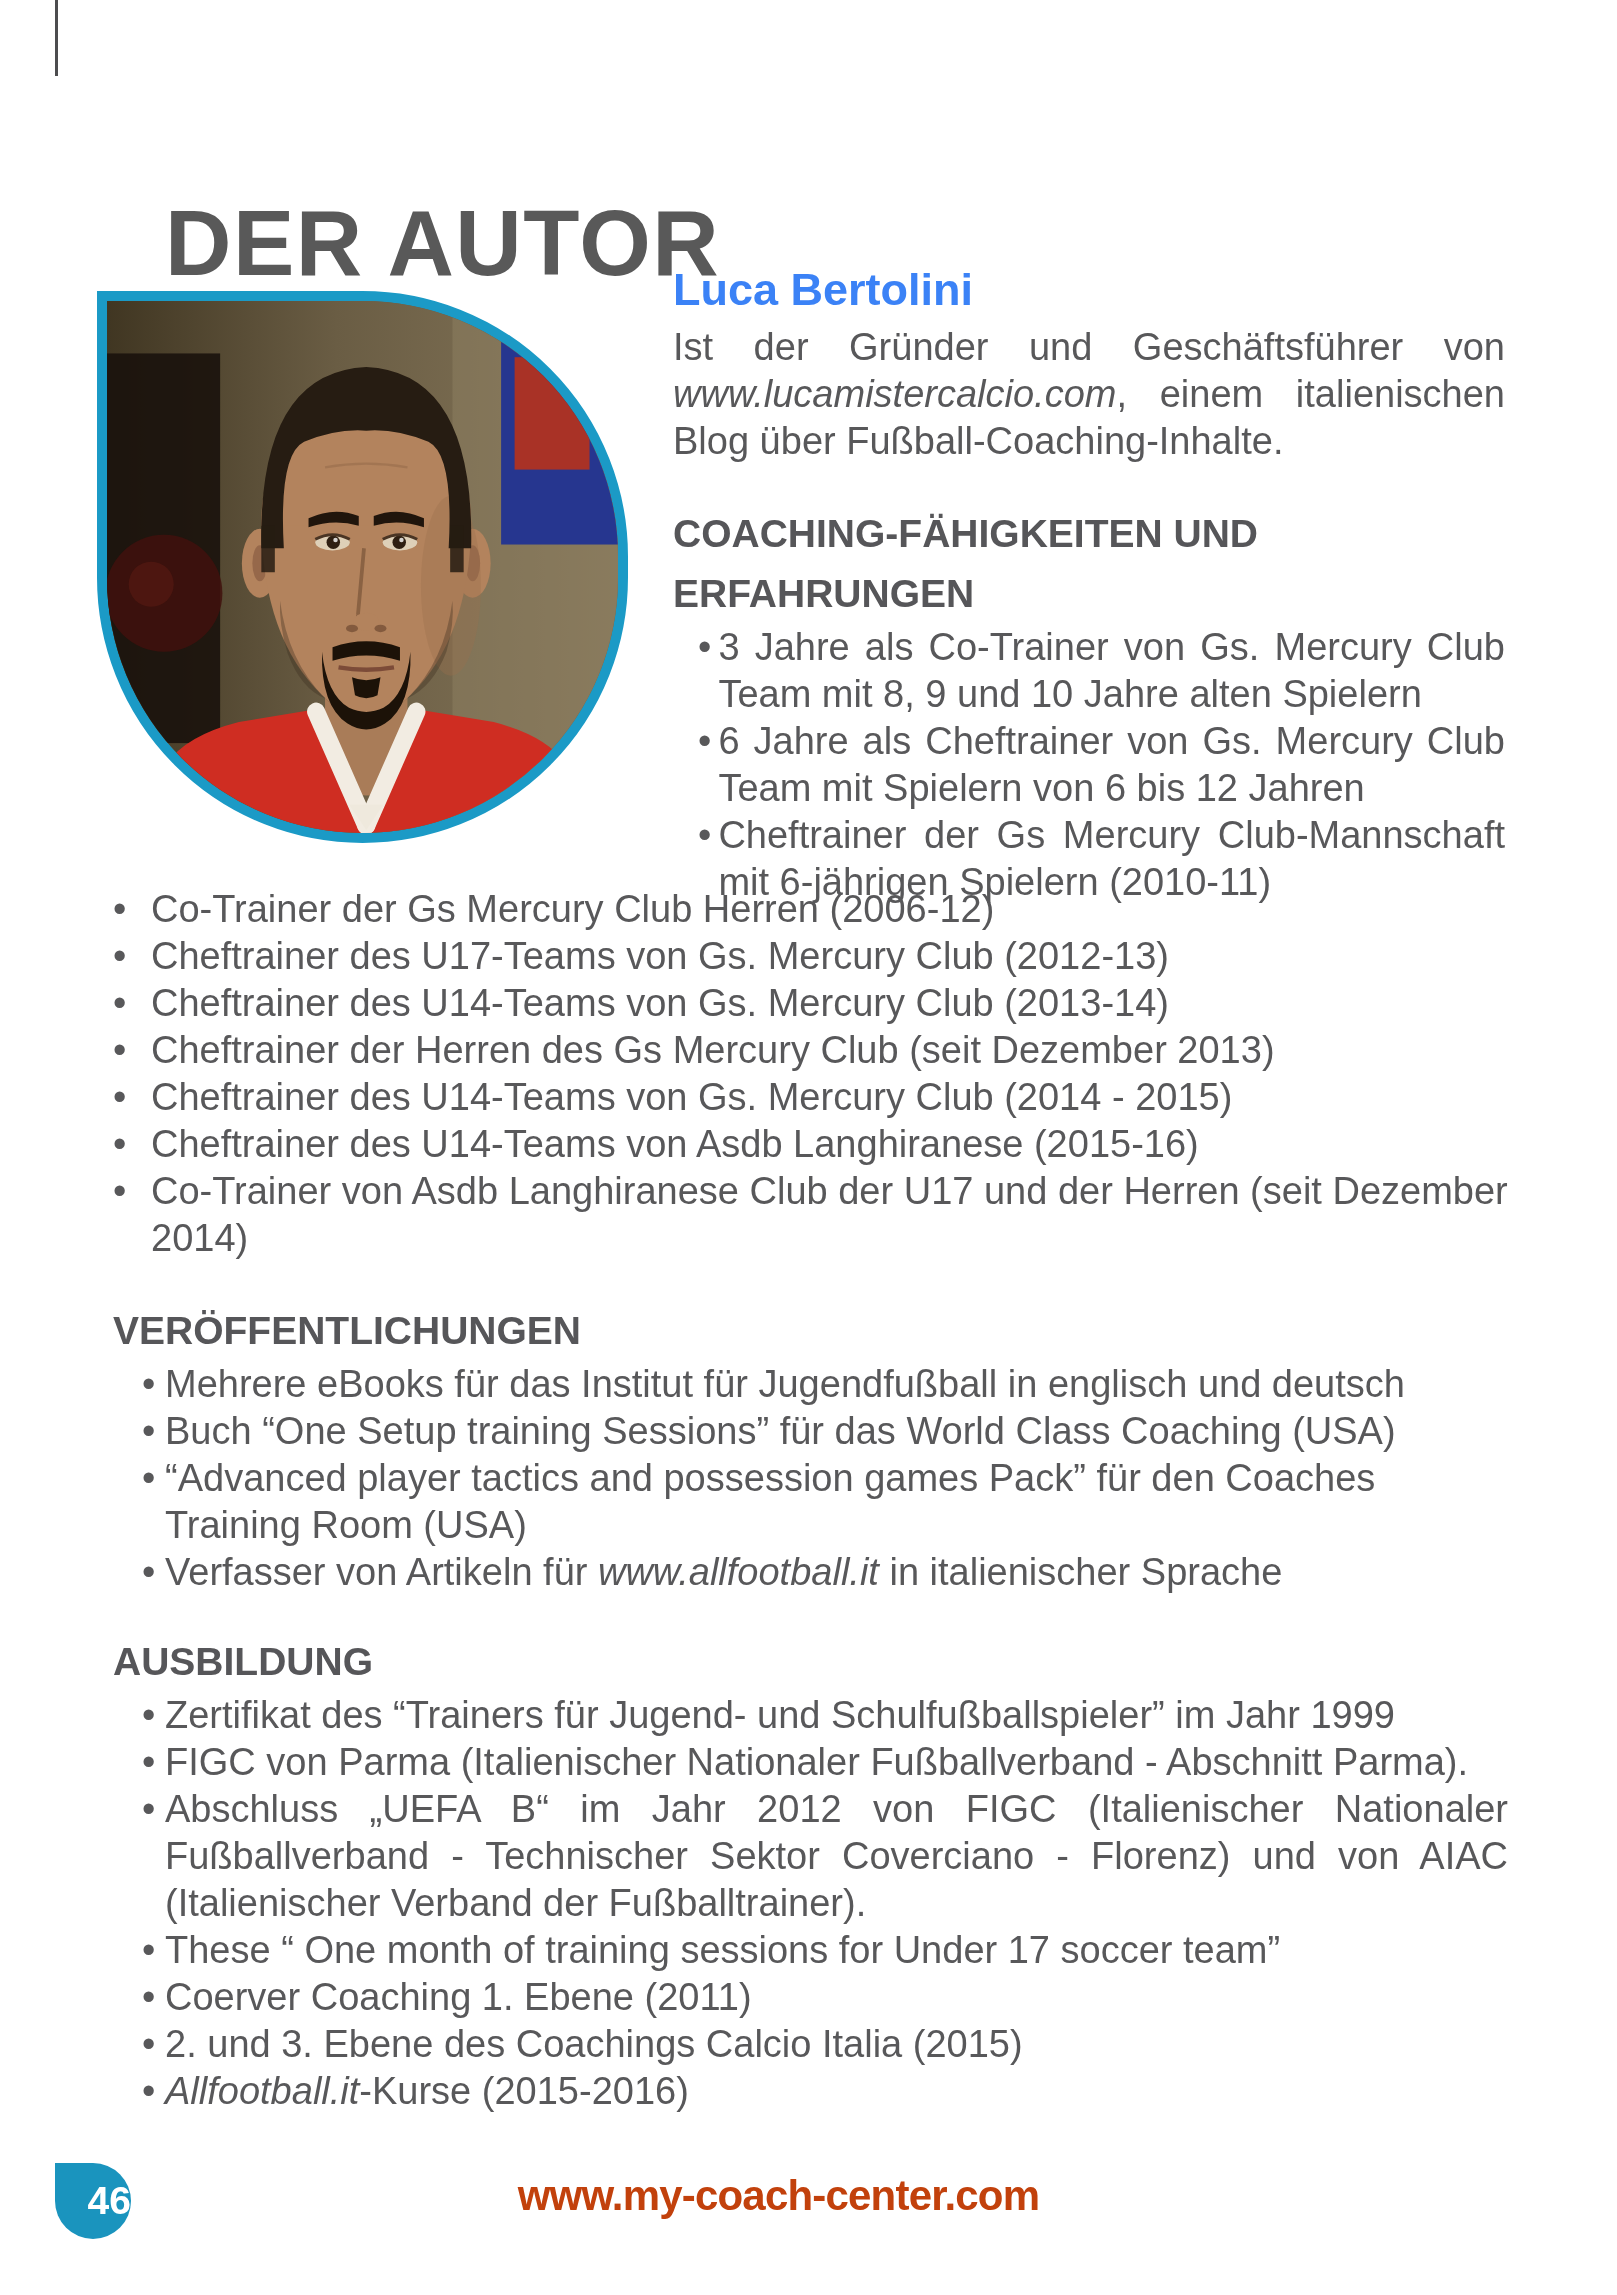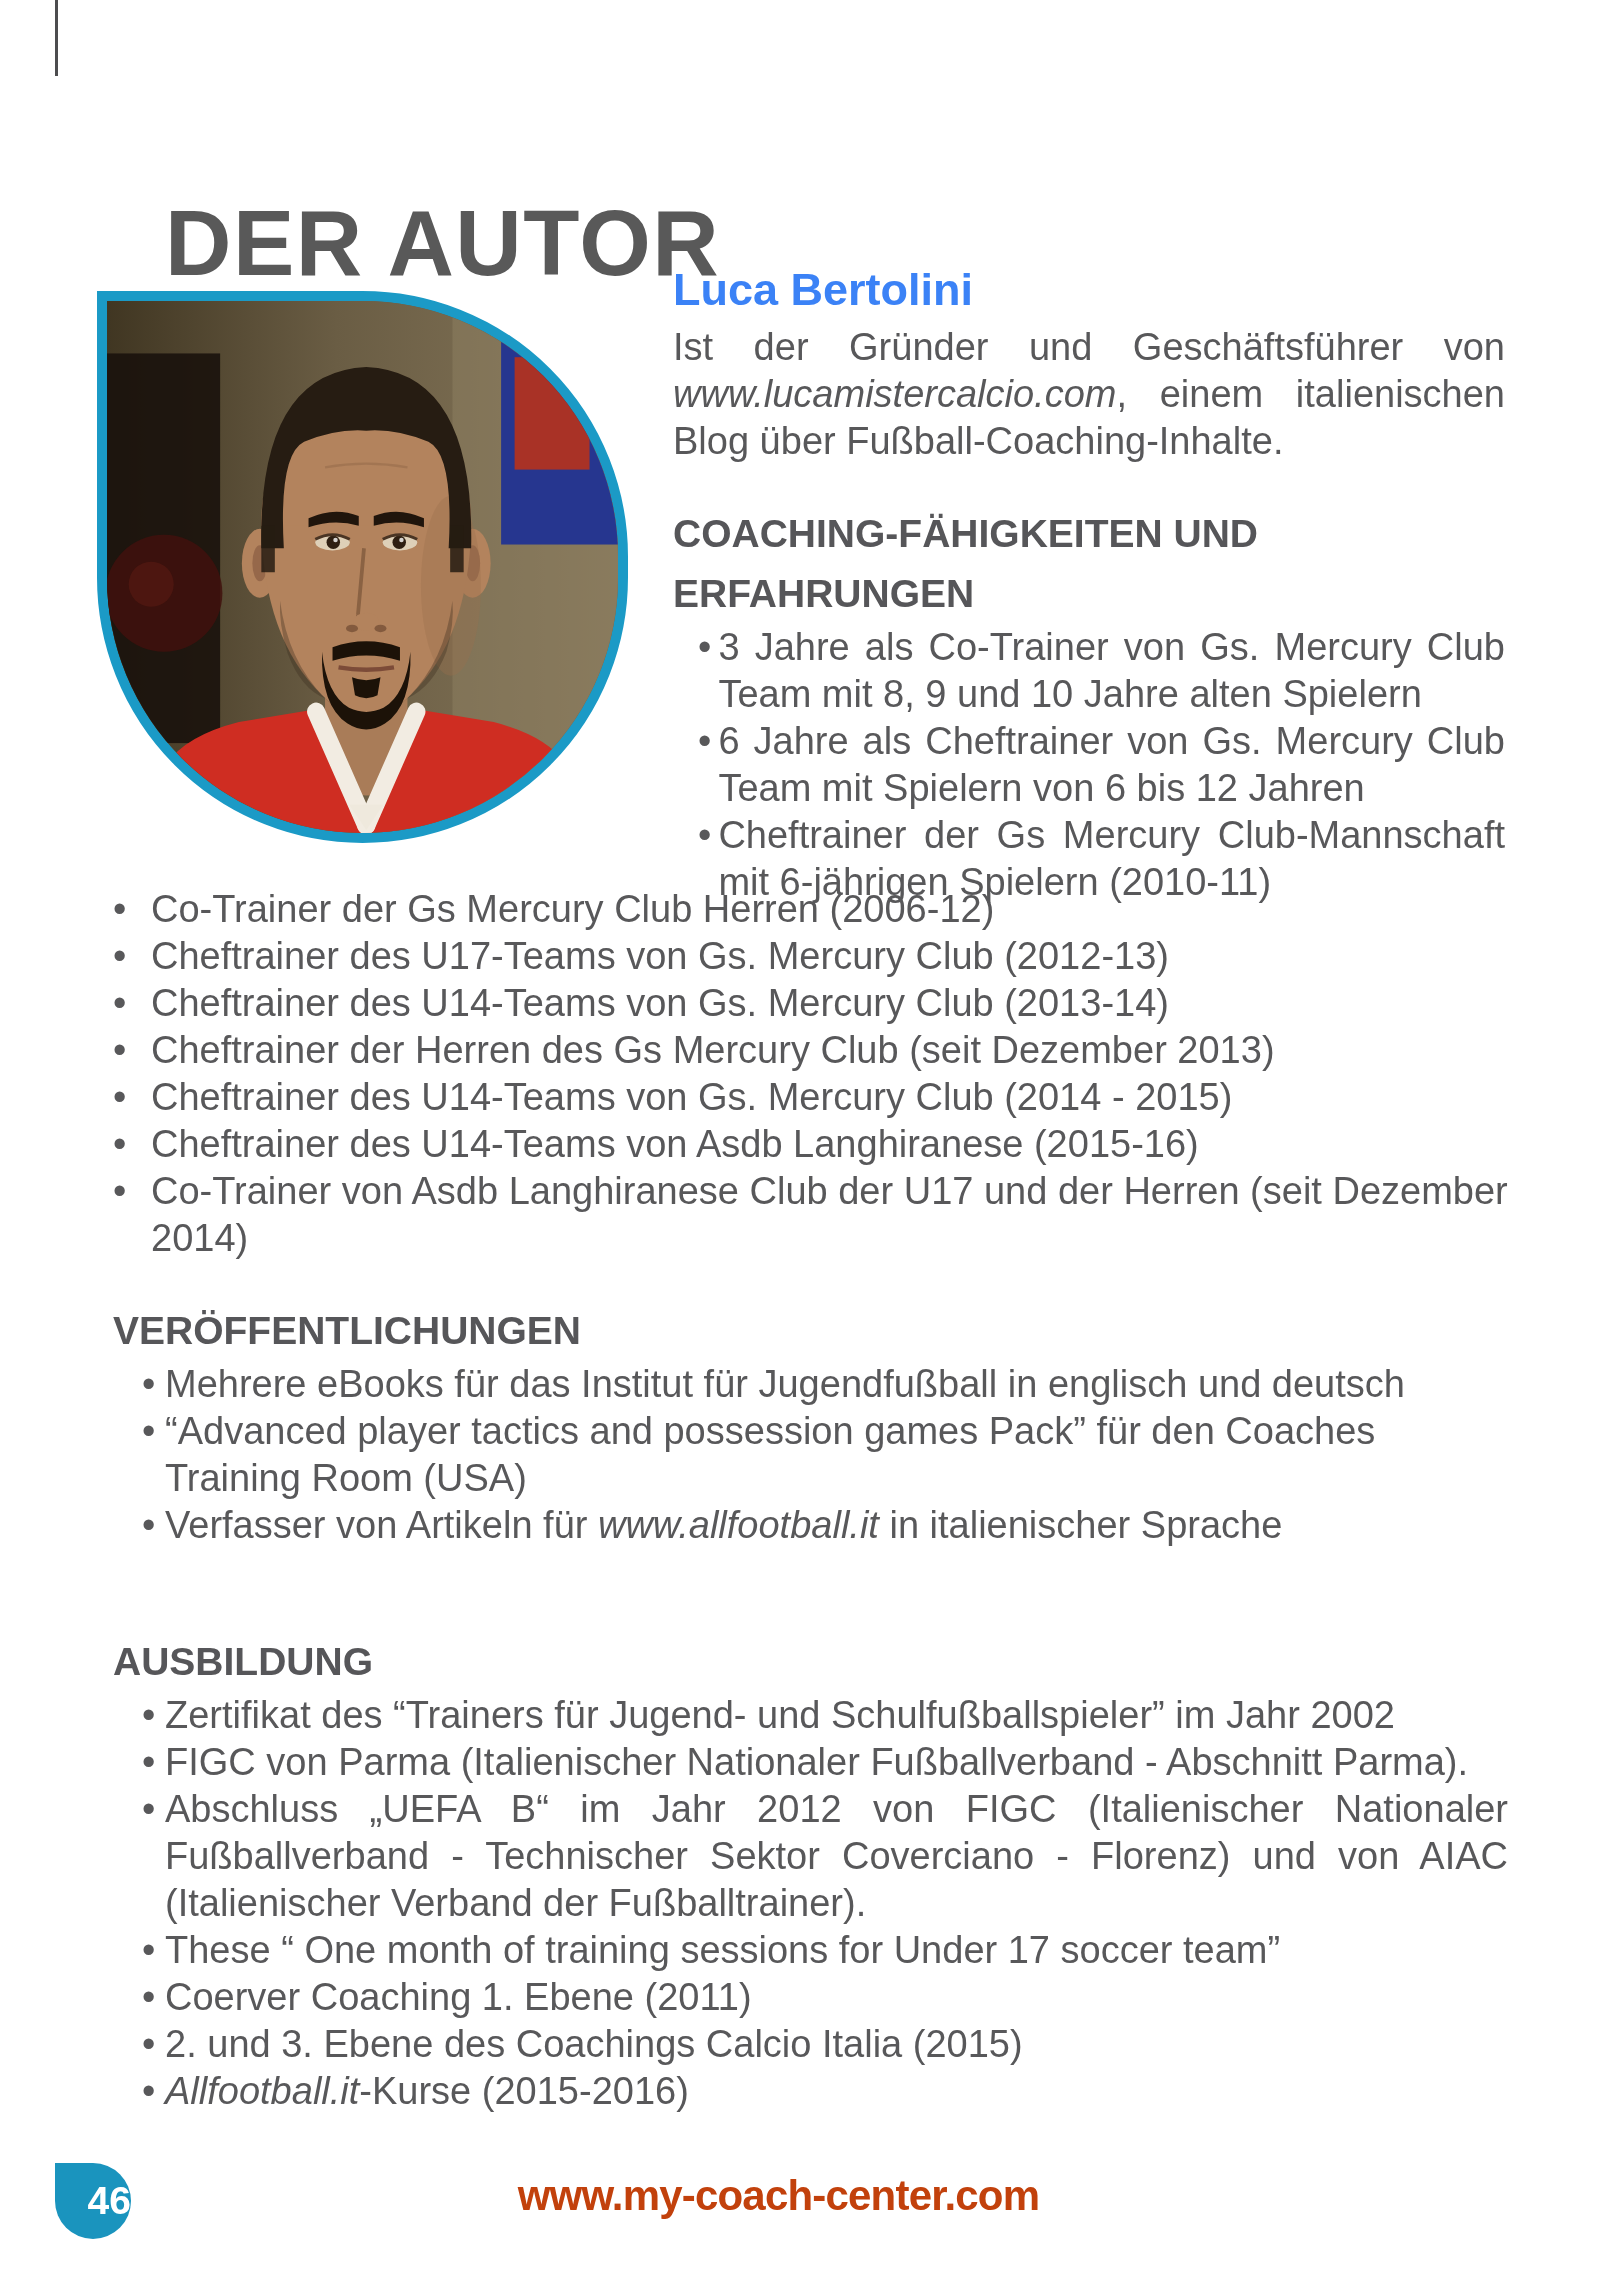--- a/index.html
+++ b/index.html
@@ -139,29 +139,30 @@
     <li>Cheftrainer der Herren des Gs Mercury Club (seit Dezember 2013)</li>
     <li>Cheftrainer des U14-Teams von Gs. Mercury Club (2014 - 2015)</li>
     <li>Cheftrainer des U14-Teams von Asdb Langhiranese (2015-16)</li>
     <li>Co-Trainer von Asdb Langhiranese Club der U17 und der Herren (seit Dezember 2014)</li>
   </ul>
 
   <div class="section section-pub">
     <h3 class="section-heading">VERÖFFENTLICHUNGEN</h3>
     <ul class="blist body-text">
       <li>Mehrere eBooks für das Institut für Jugendfußball in englisch und deutsch</li>
+      <li>Buch “One Setup training Sessions” für das World Class Coaching (USA)</li>
       <li>“Advanced player tactics and possession games Pack” für den Coaches Training Room (USA)</li>
       <li><span>Verfasser von Artikeln für </span><i>www.allfootball.it</i><span> in italienischer Sprache</span></li>
     </ul>
   </div>
 
   <div class="section section-edu">
     <h3 class="section-heading">AUSBILDUNG</h3>
     <ul class="blist body-text">
-      <li>Zertifikat des “Trainers für Jugend- und Schulfußballspieler” im Jahr 2002</li>
+      <li>Zertifikat des “Trainers für Jugend- und Schulfußballspieler” im Jahr 1999</li>
       <li>FIGC von Parma (Italienischer Nationaler Fußballverband - Abschnitt Parma).</li>
       <li class="justify">Abschluss „UEFA B“ im Jahr 2012 von FIGC (Italienischer Nationaler Fußballverband - Technischer Sektor Coverciano - Florenz) und von AIAC (Italienischer Verband der Fußballtrainer).</li>
       <li>These “ One month of training sessions for Under 17 soccer team”</li>
       <li>Coerver Coaching 1. Ebene (2011)</li>
       <li>2. und 3. Ebene des Coachings Calcio Italia (2015)</li>
       <li><i>Allfootball.it</i><span>-Kurse (2015-2016)</span></li>
     </ul>
   </div>
 
   <div class="page-badge">

